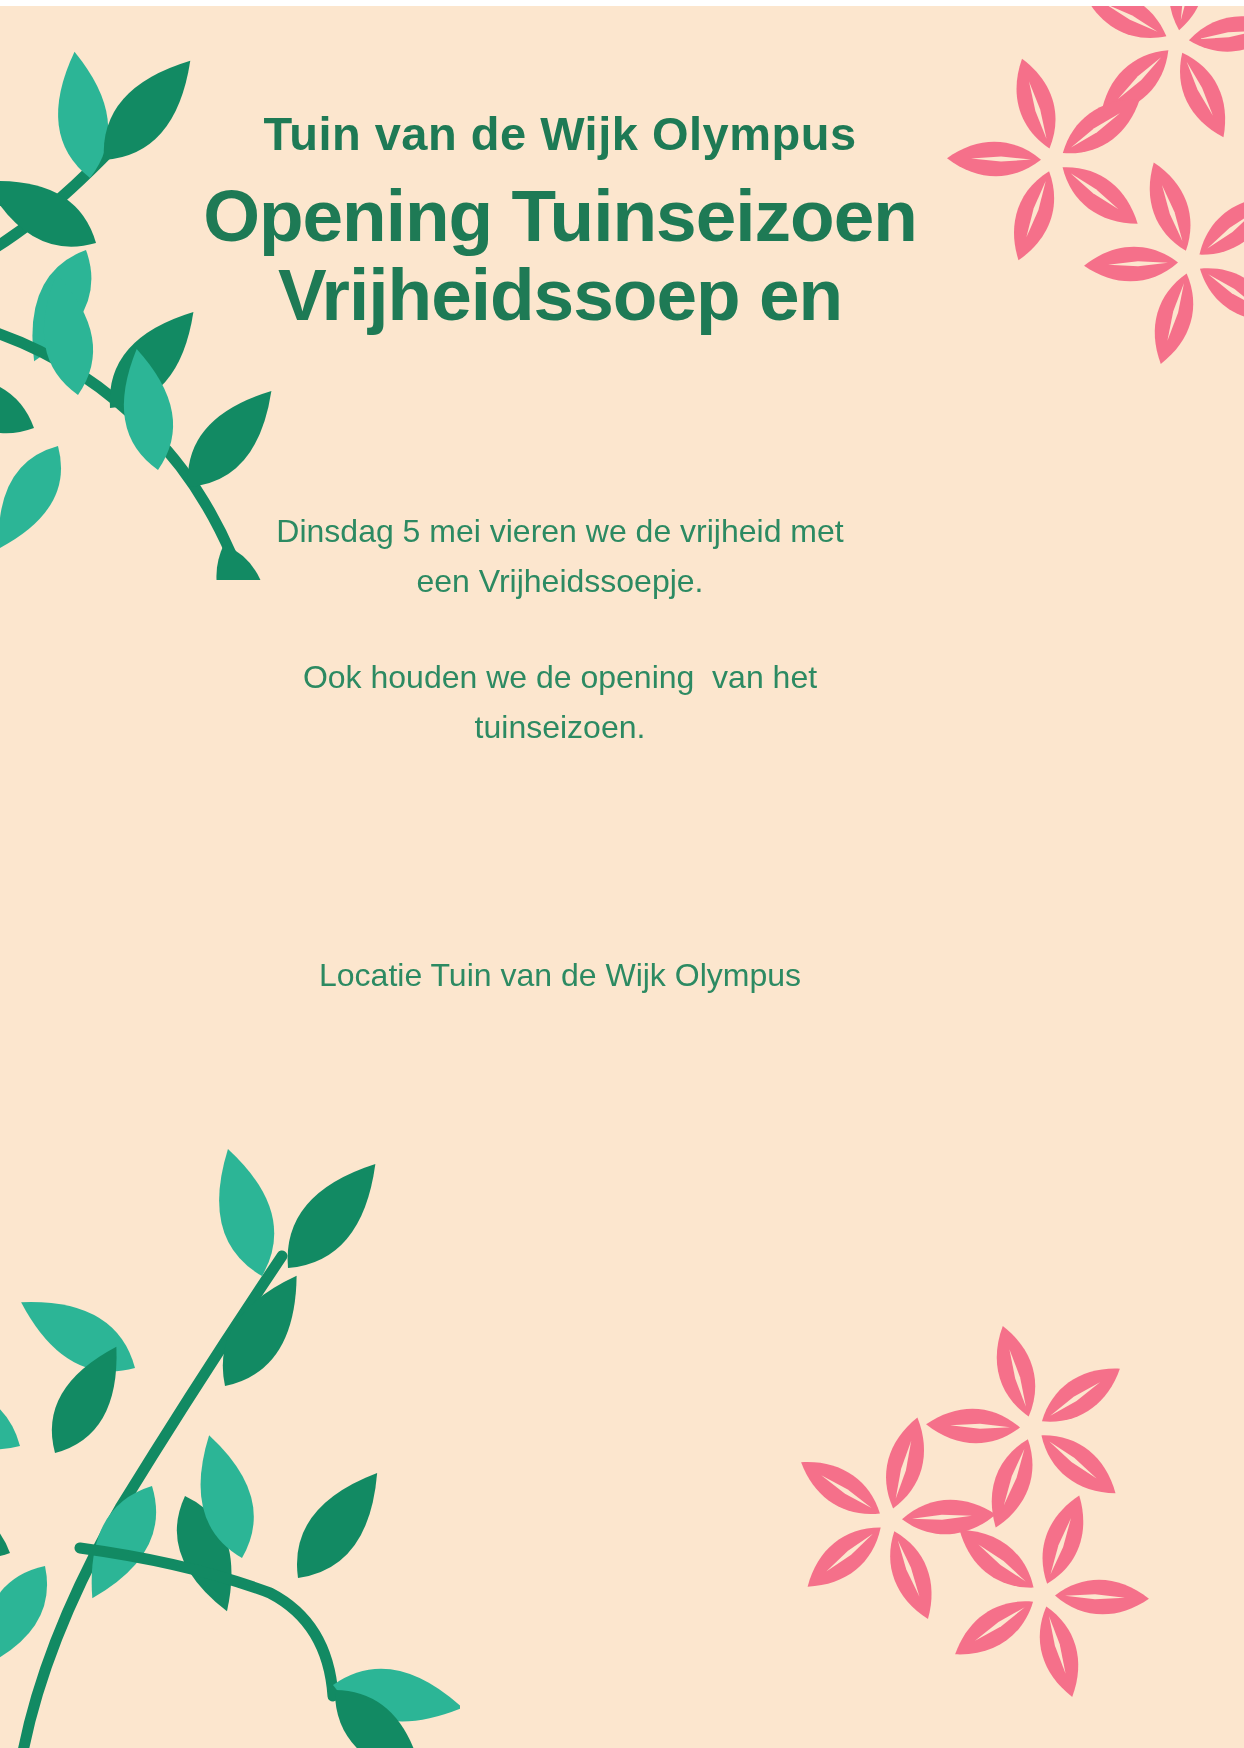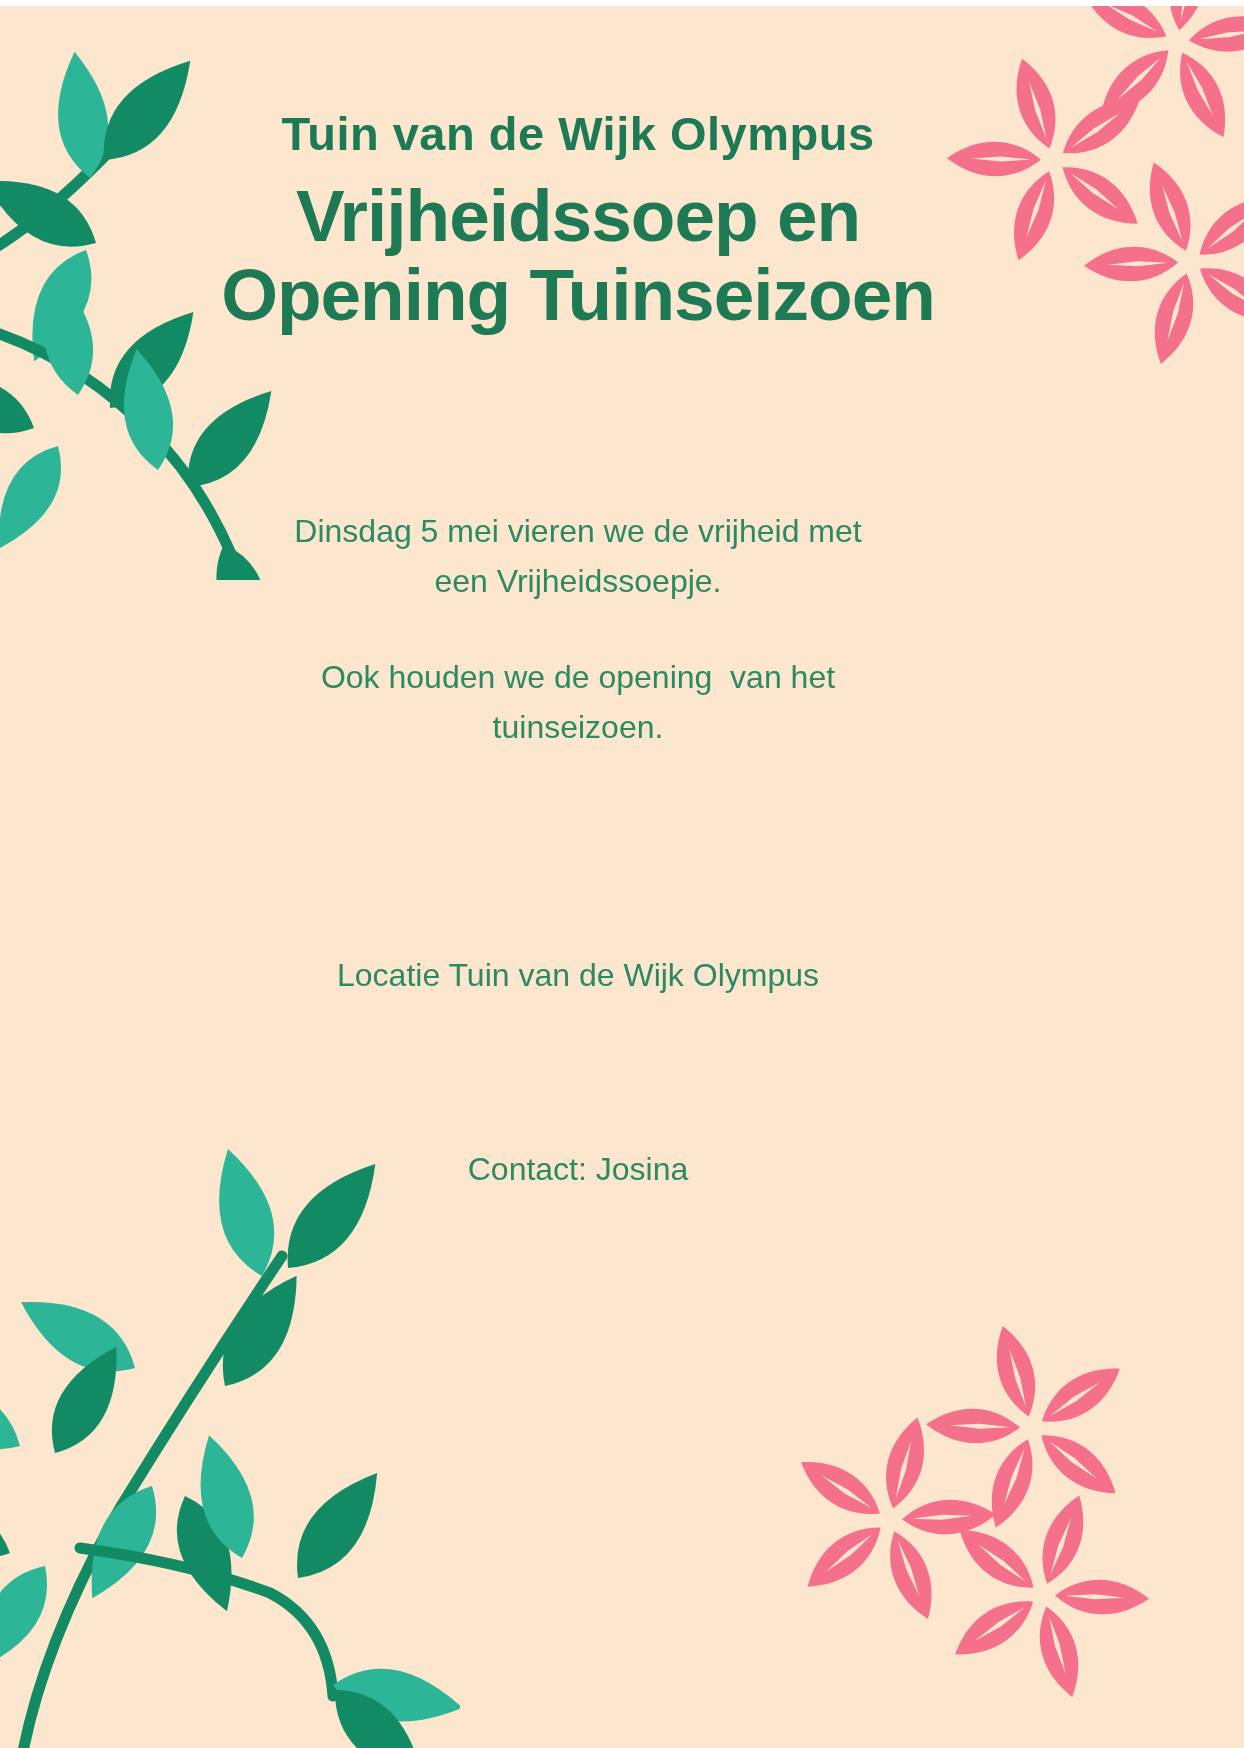--- a/index.html
+++ b/index.html
@@ -30,21 +30,21 @@
   .deco-tr{ left:850px; top:0; }
   .deco-bl{ left:0; top:1128px; }
   .deco-br{ left:684px; top:1148px; }
   .stem{ fill:none; stroke:var(--color-leaf-dark-green); stroke-width:11; stroke-linecap:round; }
   .leaf-dark{ fill:var(--color-leaf-dark-green); }
   .leaf-teal{ fill:var(--color-leaf-teal); }
   .petal{ fill:var(--color-flower-pink); }
   .vein{ fill:var(--color-background); }
 
   .textblock{
-    position:absolute; left:0; width:1120px; text-align:center; z-index:2;margin-left:18px;
+    position:absolute; left:0; width:1120px; text-align:center; z-index:2;
   }
   .kicker{
     top:106px;
     font-size:47px; font-weight:bold; line-height:56px;
     color:var(--color-heading-green);
     letter-spacing:0.5px;
   }
   .title{
     top:176px;
     font-size:73px; font-weight:bold; line-height:79px;
@@ -173,35 +173,34 @@
       </g>
     </defs>
     <use href="#fw-br" transform="translate(348,280) rotate(-16)"></use>
     <use href="#fw-br" transform="translate(206,372) rotate(15)"></use>
     <use href="#fw-br" transform="translate(359,447) rotate(20)"></use>
   </svg>
 
   <div class="textblock kicker">Tuin van de Wijk Olympus</div>
 
   <div class="textblock title">
+    <div class="line">Opening Tuinseizoen</div>
     <div class="line">Vrijheidssoep en</div>
-    <div class="line">Opening Tuinseizoen</div>
   </div>
 
   <div class="textblock para" id="p-intro">
     <div class="line">Dinsdag 5 mei vieren we de vrijheid met</div>
     <div class="line">een Vrijheidssoepje.</div>
   </div>
 
   <div class="textblock para" id="p-opening">
     <div class="line">Ook houden we de opening  van het</div>
     <div class="line">tuinseizoen.</div>
   </div>
 
 
   <div class="textblock para" id="p-details">
     <div class="line">Locatie Tuin van de Wijk Olympus</div>
   </div>
 
   <div class="textblock para" id="p-contact">
-    <div class="line">Contact: Josina</div>
   </div>
 </div>
 
 </body></html>

